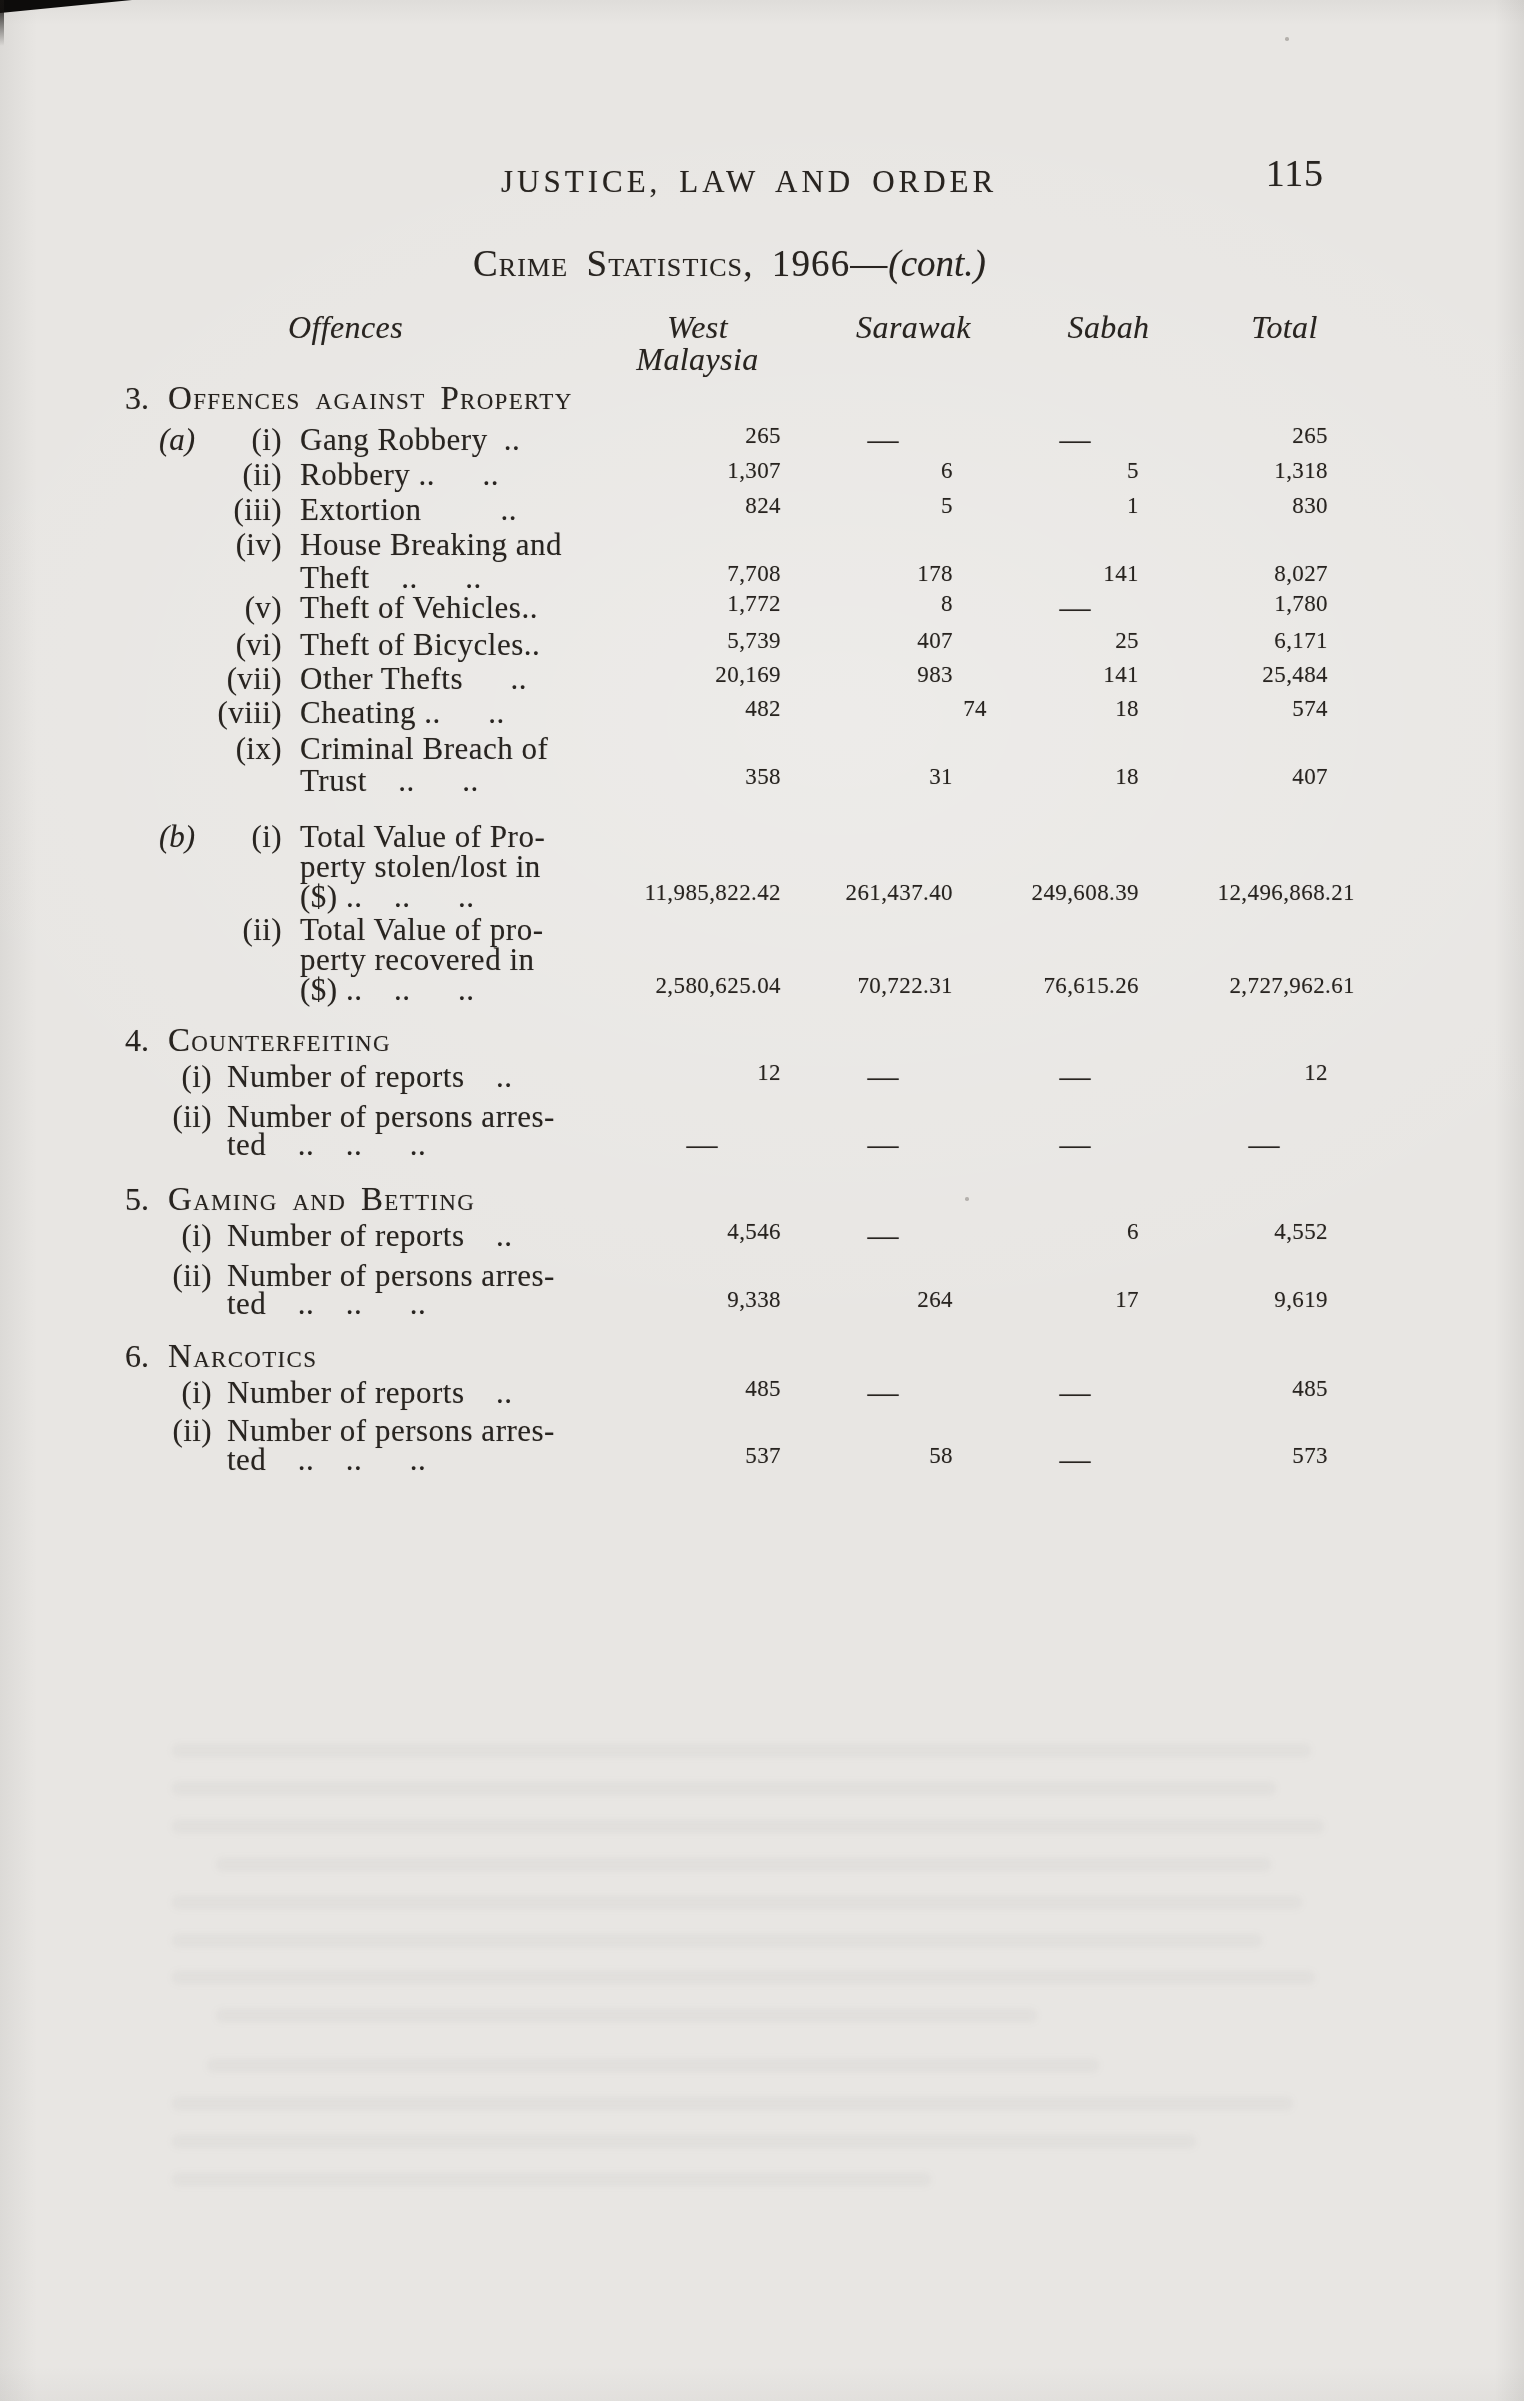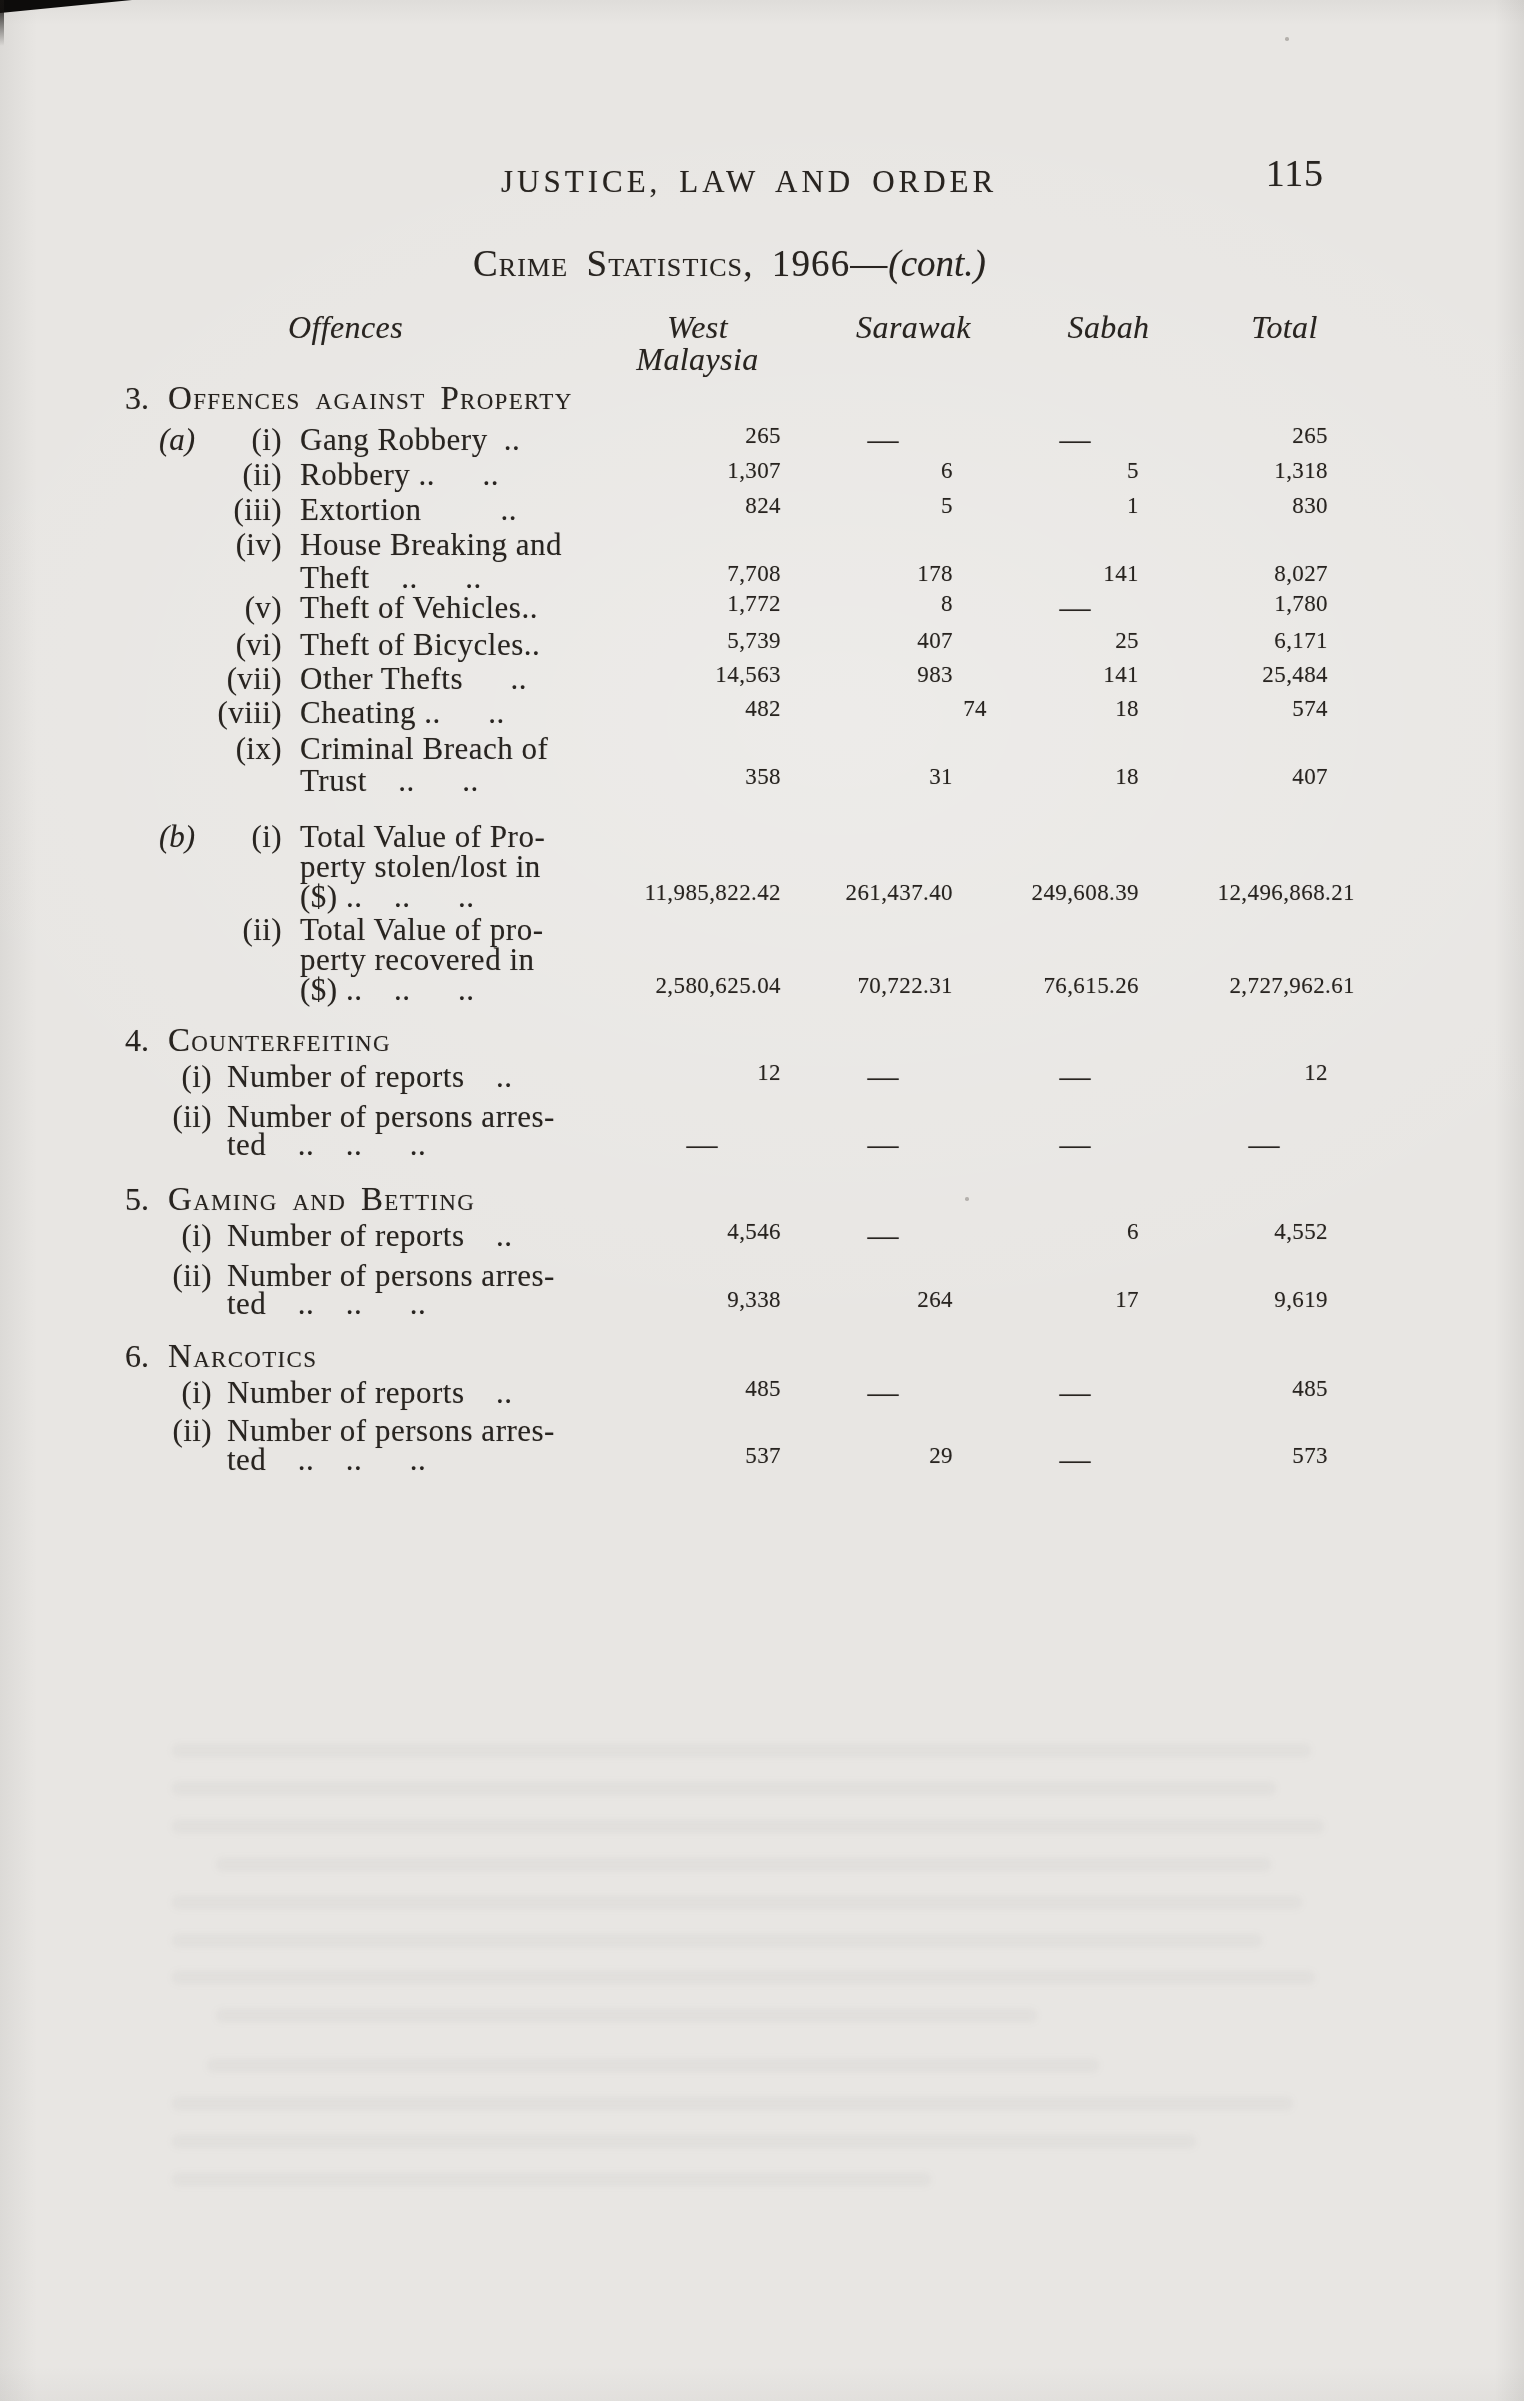--- a/index.html
+++ b/index.html
@@ -101,21 +101,21 @@
       <div class="abs dash-cell" style="left: 1022px; top: 592px;">—</div>
       <div class="abs num-cell" style="left: 1037px; top: 592px;">1,780</div>
       <div class="abs rnum" style="left: 141px; top: 629px;">(vi)</div>
       <div class="abs body-line" style="left: 300px; top: 629px;">Theft of Bicycles..</div>
       <div class="abs num-cell" style="left: 490px; top: 629px;">5,739</div>
       <div class="abs num-cell" style="left: 662px; top: 629px;">407</div>
       <div class="abs num-cell" style="left: 848px; top: 629px;">25</div>
       <div class="abs num-cell" style="left: 1037px; top: 629px;">6,171</div>
       <div class="abs rnum" style="left: 141px; top: 663px;">(vii)</div>
       <div class="abs body-line" style="left: 300px; top: 663px;">Other Thefts  ..</div>
-      <div class="abs num-cell" style="left: 490px; top: 663px;">14,563</div>
+      <div class="abs num-cell" style="left: 490px; top: 663px;">20,169</div>
       <div class="abs num-cell" style="left: 662px; top: 663px;">983</div>
       <div class="abs num-cell" style="left: 848px; top: 663px;">141</div>
       <div class="abs num-cell" style="left: 1037px; top: 663px;">25,484</div>
       <div class="abs rnum" style="left: 141px; top: 697px;">(viii)</div>
       <div class="abs body-line" style="left: 300px; top: 697px;">Cheating ..  ..</div>
       <div class="abs num-cell" style="left: 490px; top: 697px;">482</div>
       <div class="abs num-cell" style="left: 696px; top: 697px;">74</div>
       <div class="abs num-cell" style="left: 848px; top: 697px;">18</div>
       <div class="abs num-cell" style="left: 1037px; top: 697px;">574</div>
       <div class="abs rnum" style="left: 141px; top: 733px;">(ix)</div>
@@ -177,21 +177,21 @@
       <div class="abs rnum" style="left: 71px; top: 1377px;">(i)</div>
       <div class="abs body-line" style="left: 227px; top: 1377px;">Number of reports ..</div>
       <div class="abs num-cell" style="left: 490px; top: 1377px;">485</div>
       <div class="abs dash-cell" style="left: 830px; top: 1377px;">—</div>
       <div class="abs dash-cell" style="left: 1022px; top: 1377px;">—</div>
       <div class="abs num-cell" style="left: 1037px; top: 1377px;">485</div>
       <div class="abs rnum" style="left: 71px; top: 1415px;">(ii)</div>
       <div class="abs body-line" style="left: 227px; top: 1415px;">Number of persons arres-</div>
       <div class="abs body-line" style="left: 227px; top: 1444px;">ted .. ..  ..</div>
       <div class="abs num-cell" style="left: 490px; top: 1444px;">537</div>
-      <div class="abs num-cell" style="left: 662px; top: 1444px;">29</div>
+      <div class="abs num-cell" style="left: 662px; top: 1444px;">58</div>
       <div class="abs dash-cell" style="left: 1022px; top: 1444px;">—</div>
       <div class="abs num-cell" style="left: 1037px; top: 1444px;">573</div>
     </div>
   <div id="ghost-root">
       <div class="ghost-line" style="top: 1744px; left: 172px; width: 1139px;"></div>
       <div class="ghost-line" style="top: 1782px; left: 172px; width: 1104px;"></div>
       <div class="ghost-line" style="top: 1820px; left: 172px; width: 1152px;"></div>
       <div class="ghost-line" style="top: 1858px; left: 216px; width: 1055px;"></div>
       <div class="ghost-line" style="top: 1896px; left: 172px; width: 1130px;"></div>
       <div class="ghost-line" style="top: 1934px; left: 172px; width: 1090px;"></div>

